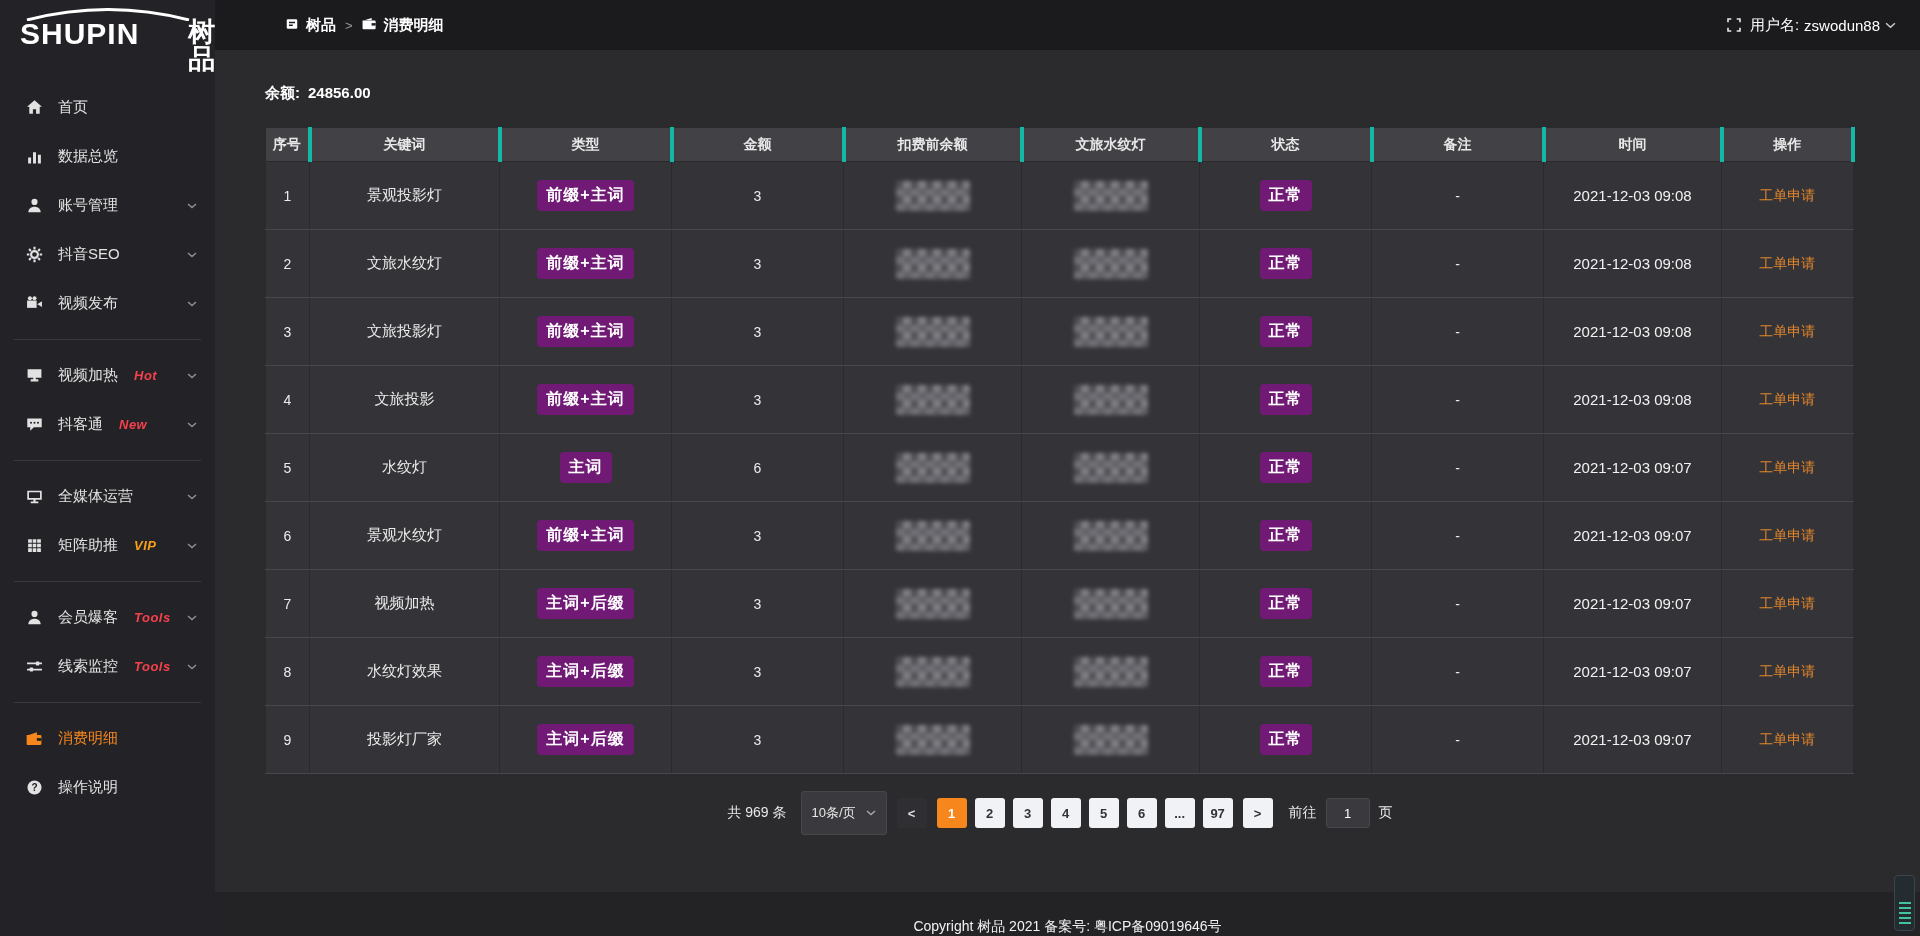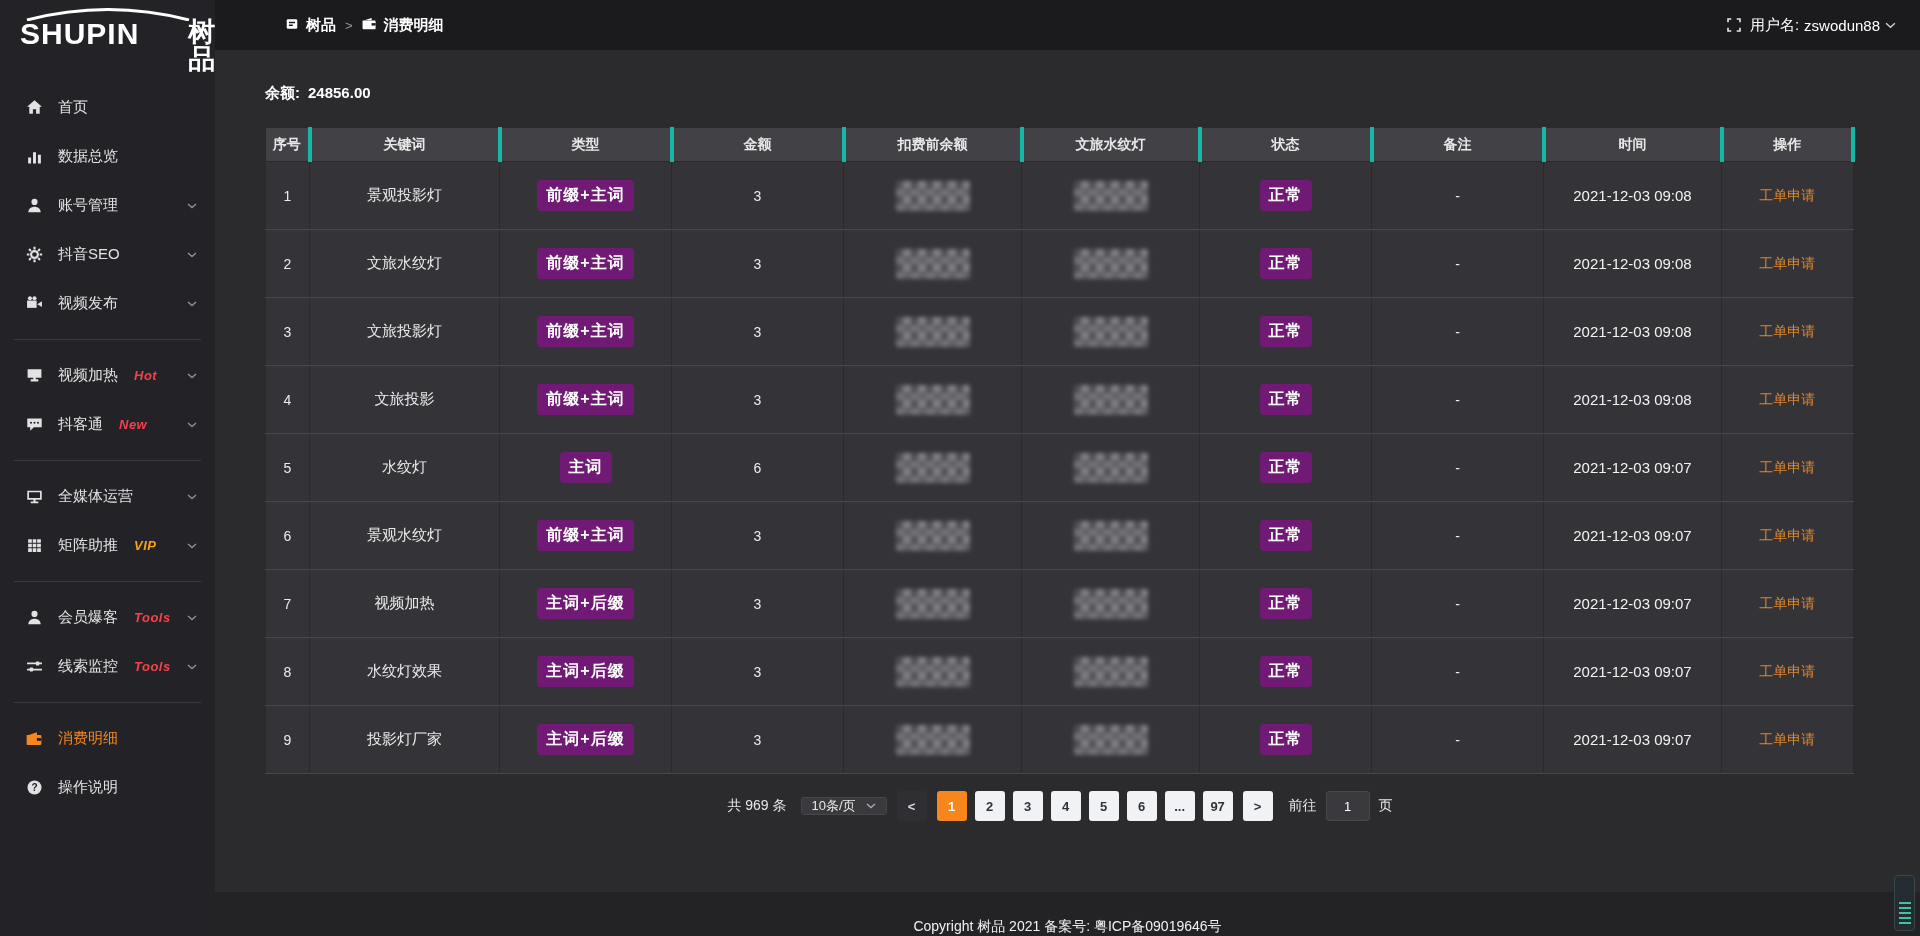--- a/index.html
+++ b/index.html
@@ -59,21 +59,21 @@
   .badge { background:#701a75; color:#fff; font-size:16px; font-weight:bold; padding:5px 9px;
            border-radius:4px; display:inline-block; letter-spacing:1px; }
   .mosaic { display:inline-block; width:74px; height:30px; vertical-align:middle; border-radius:2px;
     background:conic-gradient(#909094 25%,#696970 0 50%,#7F7F84 0 75%,#54545A 0) 0 0/15px 15px;
     filter:blur(2px); opacity:.85; }
   .action-link { color:#E2862B; font-size:14px; cursor:pointer; text-decoration:none; }
   
   .pagination { margin-top:17px; display:flex; align-items:center; justify-content:center; gap:10px; font-size:14px; }
   .pg-total { margin-right:4px; }
   .page-size { background:#3A3A3E; border:1px solid #47474B; color:#E8E8E8; border-radius:3px;
-    height:18px; display:flex; align-items:center; gap:10px; padding:0 10px; font-size:13px; cursor:pointer; }
+    height:44px; display:flex; align-items:center; gap:10px; padding:0 10px; font-size:13px; cursor:pointer; }
   .pages { display:flex; gap:8px; }
   .pg-btn { min-width:30px; height:30px; border:none; border-radius:3px; font-size:13px; font-weight:bold;
     display:inline-flex; align-items:center; justify-content:center; background:#F0F2F5; color:#333;
     cursor:pointer; font-family:inherit; }
   .pg-btn.active { background:#F7871D; color:#fff; }
   .pg-btn.dark { background:#2F2F33; color:#DDD; }
   .goto-wrap { display:flex; align-items:center; gap:9px; margin-left:6px; }
   .goto-input { width:44px; height:30px; background:#3A3A3E; border:1px solid #47474B; color:#fff;
     text-align:center; border-radius:3px; font-size:13px; font-family:inherit; }
   

